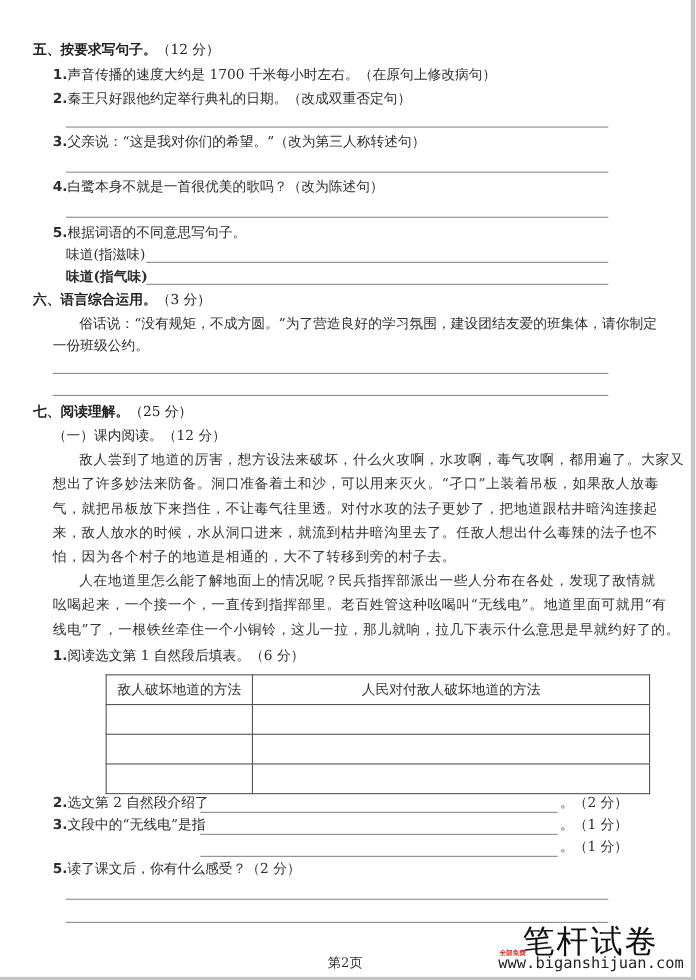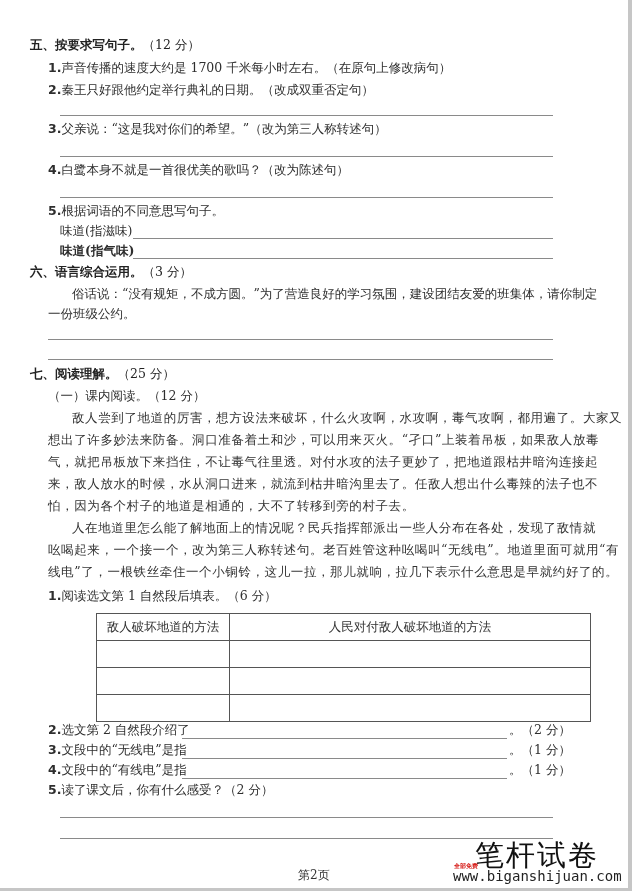--- a/index.html
+++ b/index.html
@@ -74,21 +74,21 @@
     <span>七、阅读理解。</span><span class="pts">（25 分）</span>
   </div>
   <div class="abs t" style="left:48px; top:388px;">（一）课内阅读。（12 分）</div>
 
   <div class="abs r" style="left:72px; top:410px;">敌人尝到了地道的厉害，想方设法来破坏，什么火攻啊，水攻啊，毒气攻啊，都用遍了。大家又</div>
   <div class="abs r" style="left:48px; top:432px;">想出了许多妙法来防备。洞口准备着土和沙，可以用来灭火。“孑口”上装着吊板，如果敌人放毒</div>
   <div class="abs r" style="left:48px; top:454px;">气，就把吊板放下来挡住，不让毒气往里透。对付水攻的法子更妙了，把地道跟枯井暗沟连接起</div>
   <div class="abs r" style="left:48px; top:476px;">来，敌人放水的时候，水从洞口进来，就流到枯井暗沟里去了。任敌人想出什么毒辣的法子也不</div>
   <div class="abs r" style="left:48px; top:498px;">怕，因为各个村子的地道是相通的，大不了转移到旁的村子去。</div>
   <div class="abs r" style="left:72px; top:520px;">人在地道里怎么能了解地面上的情况呢？民兵指挥部派出一些人分布在各处，发现了敌情就</div>
-  <div class="abs r" style="left:48px; top:542px;">吆喝起来，一个接一个，改为第三人称转述句。老百姓管这种吆喝叫“无线电”。地道里面可就用“有</div>
+  <div class="abs r" style="left:48px; top:542px;">吆喝起来，一个接一个，一直传到指挥部里。老百姓管这种吆喝叫“无线电”。地道里面可就用“有</div>
   <div class="abs r" style="left:48px; top:564px;">线电”了，一根铁丝牵住一个小铜铃，这儿一拉，那儿就响，拉几下表示什么意思是早就约好了的。</div>
 
   <div class="abs t" style="left:48px; top:588px;">
     <span class="num">1.</span><span>阅读选文第 1 自然段后填表。（6 分）</span>
   </div>
 
   <table class="fill">
     <tbody>
         <tr>
       <th class="c1">敌人破坏地道的方法</th>
@@ -114,23 +114,20 @@
   </div>
   <div class="line" style="left:182px; top:738px; width:325px;"></div>
   <div class="abs t" style="left:509px; top:722px;">。（2 分）</div>
 
   <div class="abs t" style="left:48px; top:742px;">
     <span class="num">3.</span><span>文段中的“无线电”是指</span>
   </div>
   <div class="line" style="left:182px; top:758px; width:325px;"></div>
   <div class="abs t" style="left:509px; top:742px;">。（1 分）</div>
 
-  <div class="abs t" style="left:48px; top:762px;">
-    <span class="num">4.</span><span>文段中的“有线电”是指</span>
-  </div>
   <div class="line" style="left:182px; top:778px; width:325px;"></div>
   <div class="abs t" style="left:509px; top:762px;">。（1 分）</div>
 
   <div class="abs t" style="left:48px; top:782px;">
     <span class="num">5.</span><span>读了课文后，你有什么感受？（2 分）</span>
   </div>
   <div class="line" style="left:60px; top:817px; width:493px;"></div>
   <div class="line" style="left:60px; top:838px; width:493px;"></div>
 
   <div class="abs footer-page" style="left:298px; top:867px;">第2页</div>

